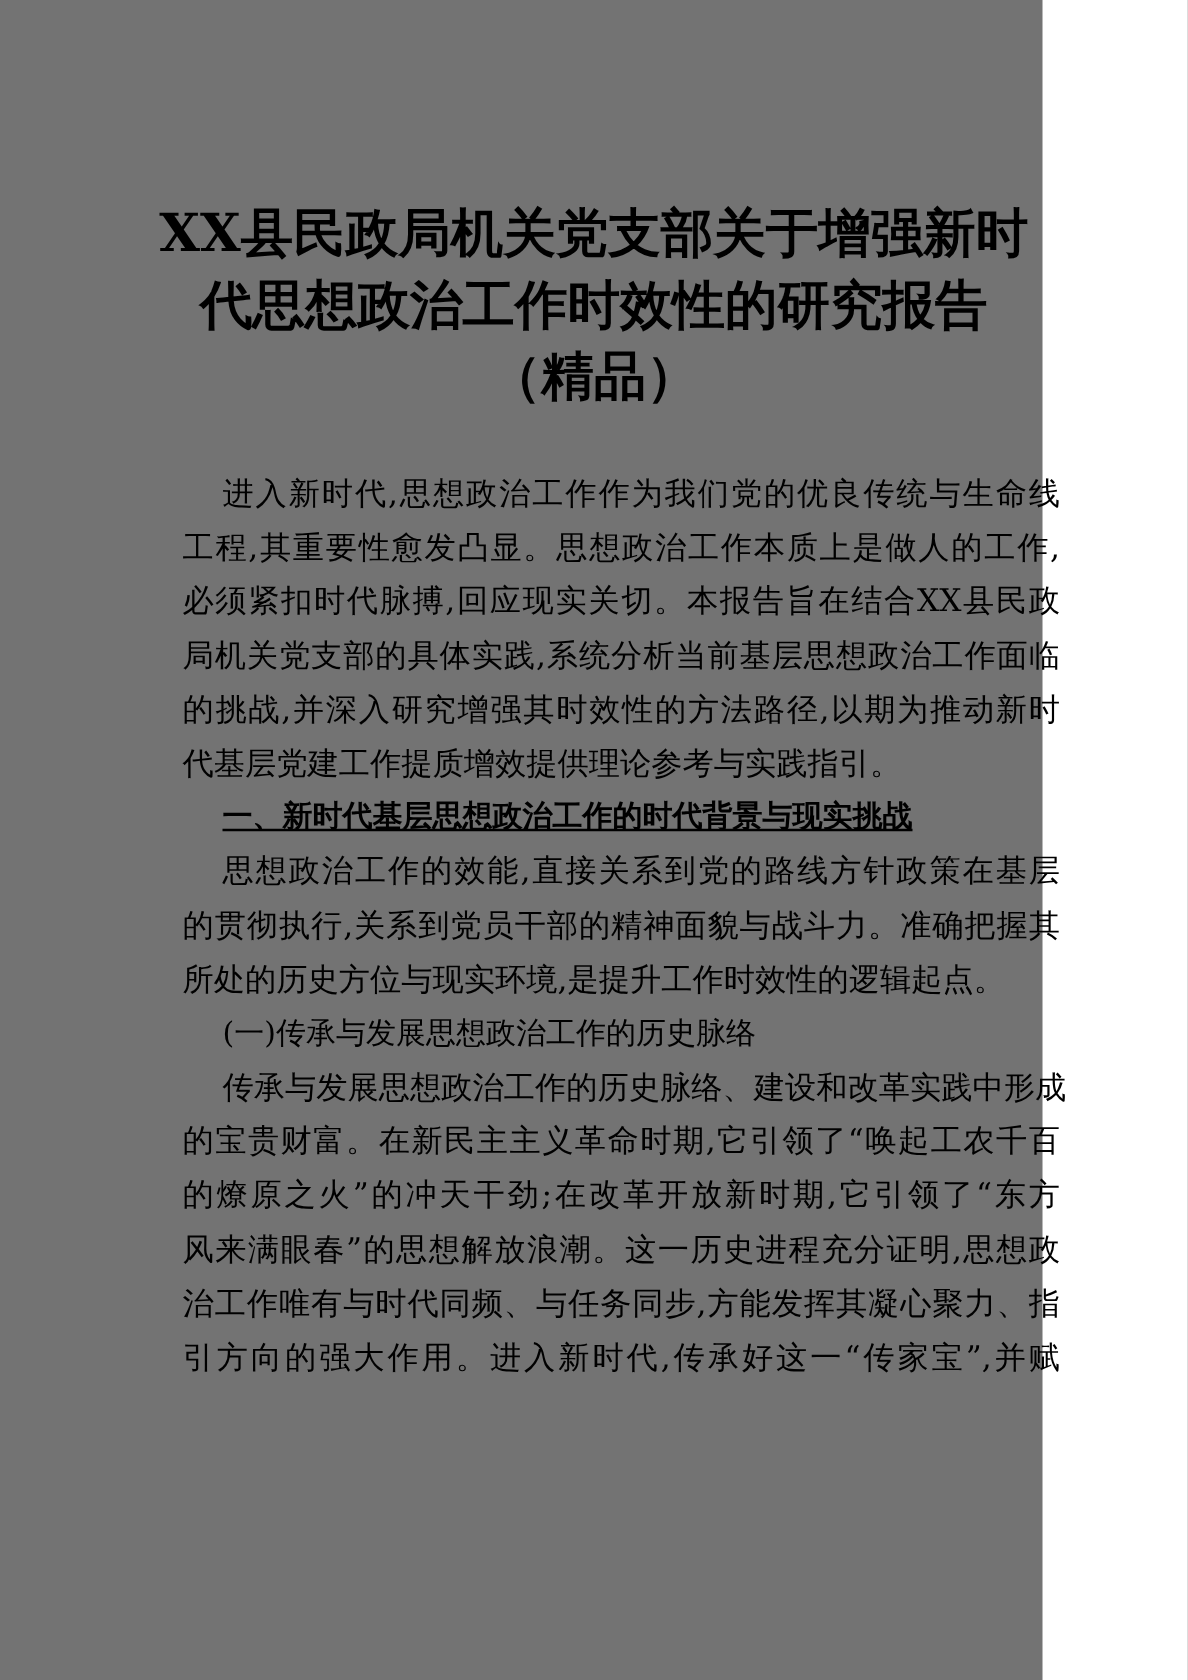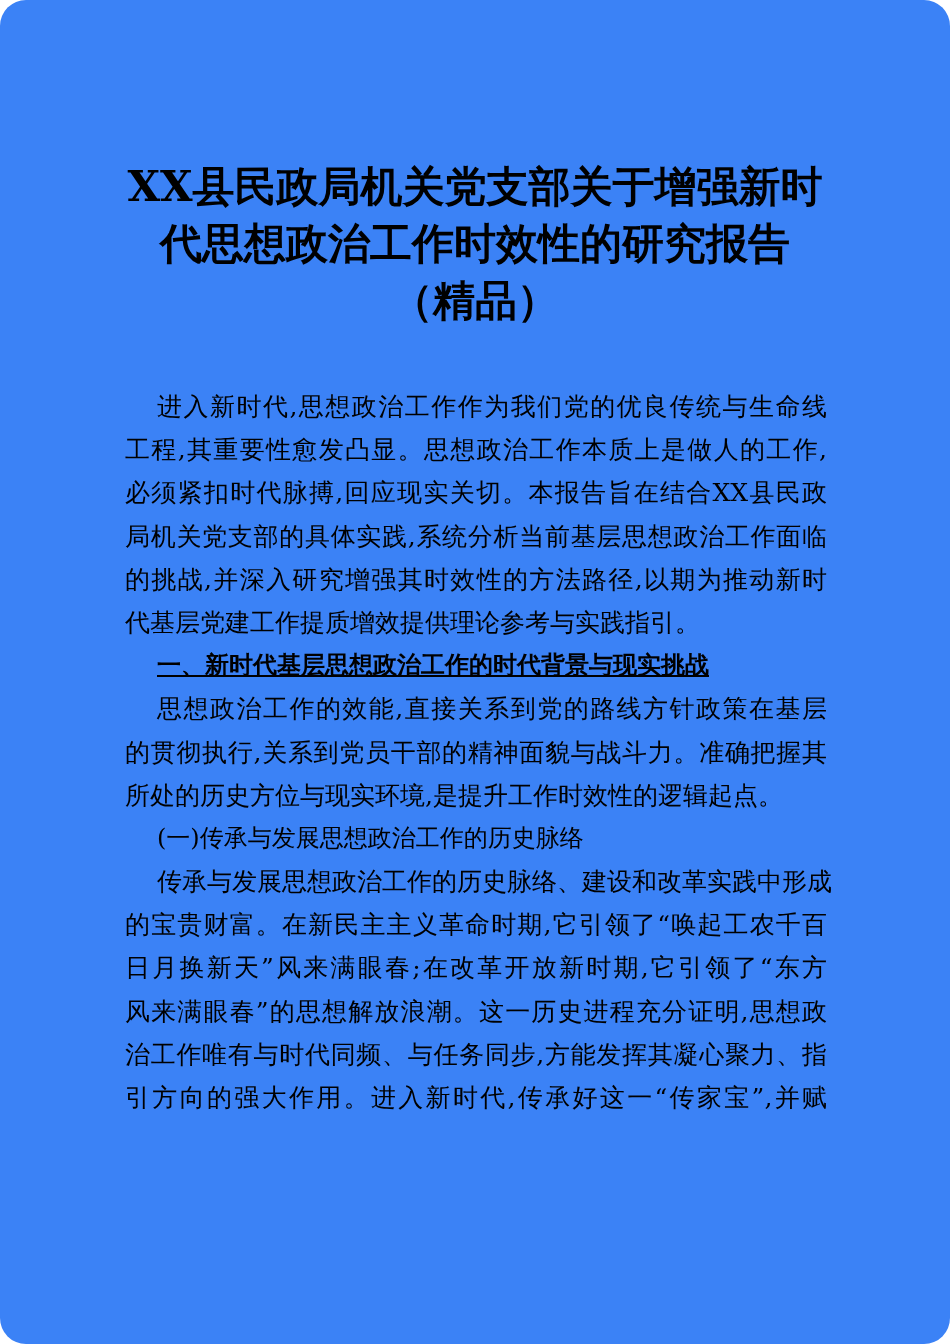--- a/index.html
+++ b/index.html
@@ -1,22 +1,22 @@
 <!DOCTYPE html>
 <html><head>
 <meta charset="utf-8">
 <style>
   html, body { margin: 0; padding: 0; background: #ffffff; }
   body { width: 950px; height: 1344px; position: relative; overflow: hidden; color: #000; }
-  .page { position: absolute; left: 0; top: 0; width: 950px; height: 1344px; background: #3b82f6; border-radius: 26px; }
+  .page { position: absolute; left: 0; top: 0; width: 834px; height: 1344px; background: #737373; }
   .title { position: absolute; left: 100px; top: 158px; width: 750px; text-align: center;
     font-family: "DejaVu Serif", serif; font-weight: bold; font-size: 42px; line-height: 57px; letter-spacing: 0px; }
   .title div { white-space: nowrap; }
-  .body { position: absolute; left: 125px; top: 373px; width: 702px;
-    font-family: "DejaVu Serif", serif; font-size: 25px; line-height: 43.2px; margin-top: 12px; }
+  .body { position: absolute; left: 146px; top: 373px; width: 702px;
+    font-family: "DejaVu Serif", serif; font-size: 25px; line-height: 43.2px; }
   .line { white-space: nowrap; height: 43.2px; text-align: justify; text-align-last: justify; }
   .line.last { text-align-last: left; }
   .indent { padding-left: 32px; }
   .h1 { font-family: "DejaVu Sans", sans-serif; font-weight: bold; font-size: 24px; text-decoration: underline; }
   .h2 { font-size: 24px; }
 </style>
 </head>
 <body>
 
 <div class="page">
@@ -43,19 +43,19 @@
       <div class="line indent">思想政治工作的效能,直接关系到党的路线方针政策在基层</div>
       <div class="line">的贯彻执行,关系到党员干部的精神面貌与战斗力。准确把握其</div>
       <div class="line last">所处的历史方位与现实环境,是提升工作时效性的逻辑起点。</div>
     </div>
 
     <div class="line last indent h2">(一)传承与发展思想政治工作的历史脉络</div>
 
     <div>
       <div class="line indent">传承与发展思想政治工作的历史脉络、建设和改革实践中形成</div>
       <div class="line">的宝贵财富。在新民主主义革命时期,它引领了“唤起工农千百</div>
-      <div class="line">日月换新天”风来满眼春;在改革开放新时期,它引领了“东方</div>
+      <div class="line">的燎原之火”的冲天干劲;在改革开放新时期,它引领了“东方</div>
       <div class="line">风来满眼春”的思想解放浪潮。这一历史进程充分证明,思想政</div>
       <div class="line">治工作唯有与时代同频、与任务同步,方能发挥其凝心聚力、指</div>
       <div class="line">引方向的强大作用。进入新时代,传承好这一“传家宝”,并赋</div>
     </div>
   </div>
 </div>
 
 </body></html>

